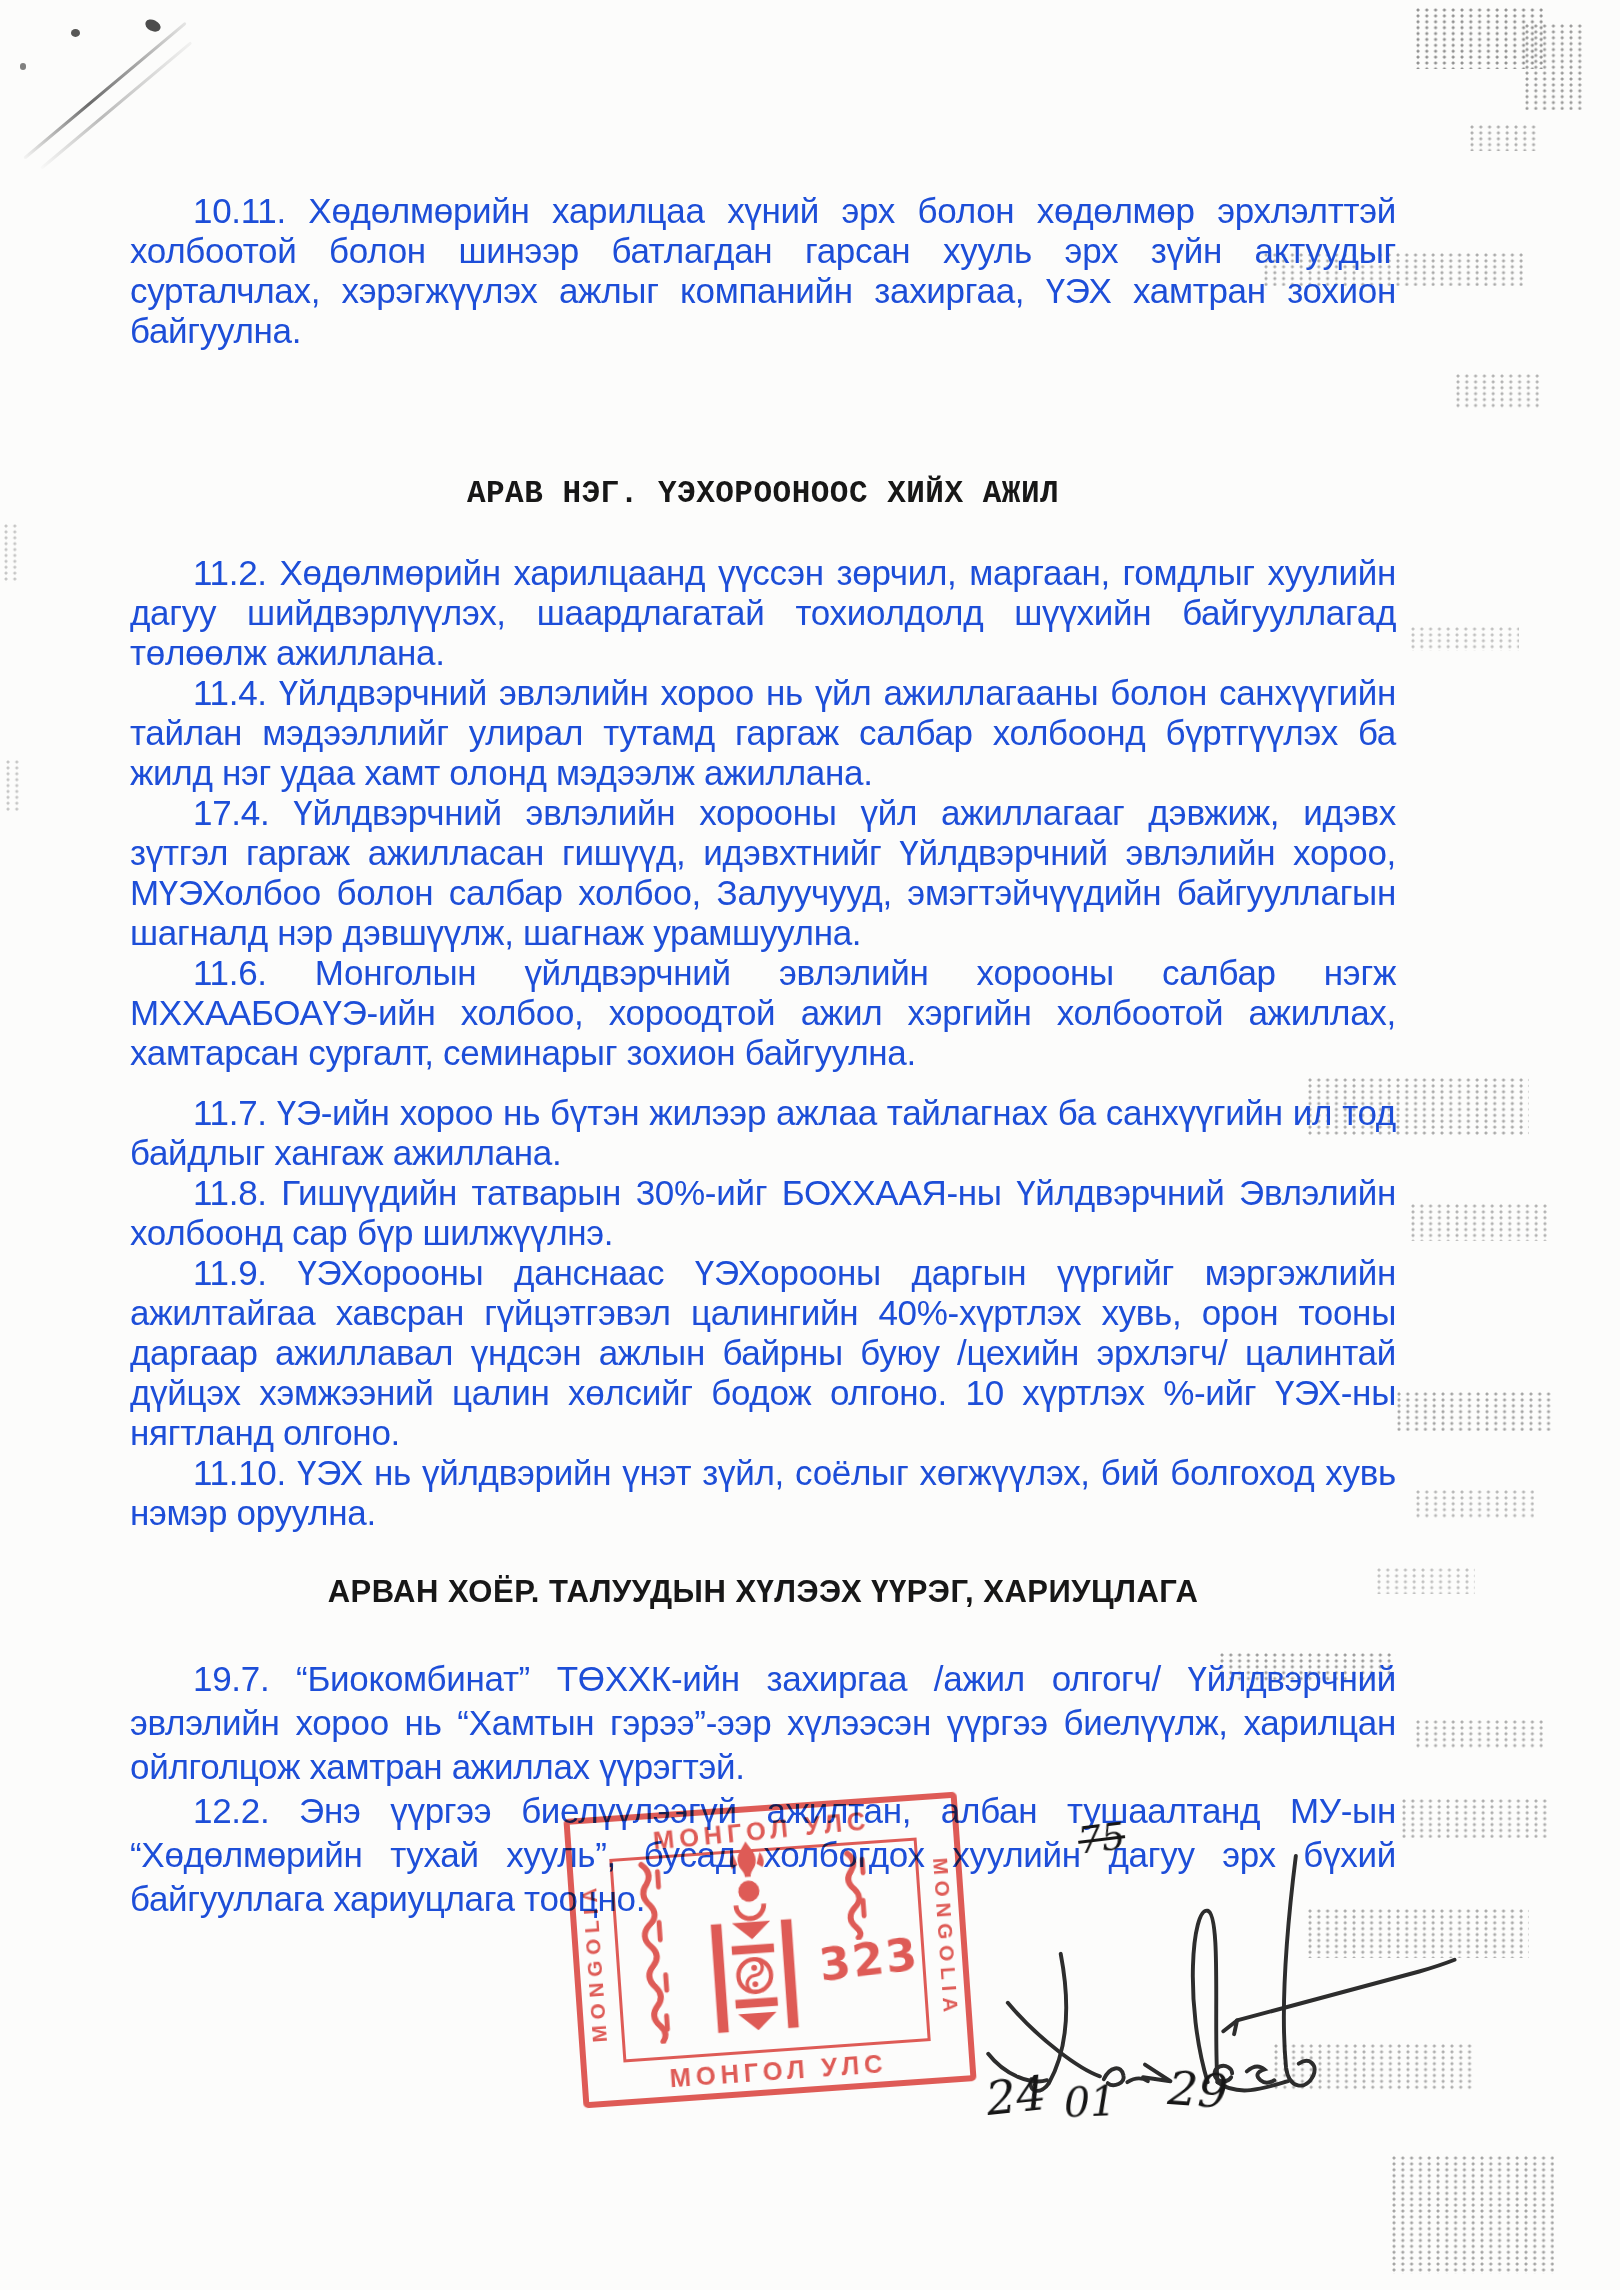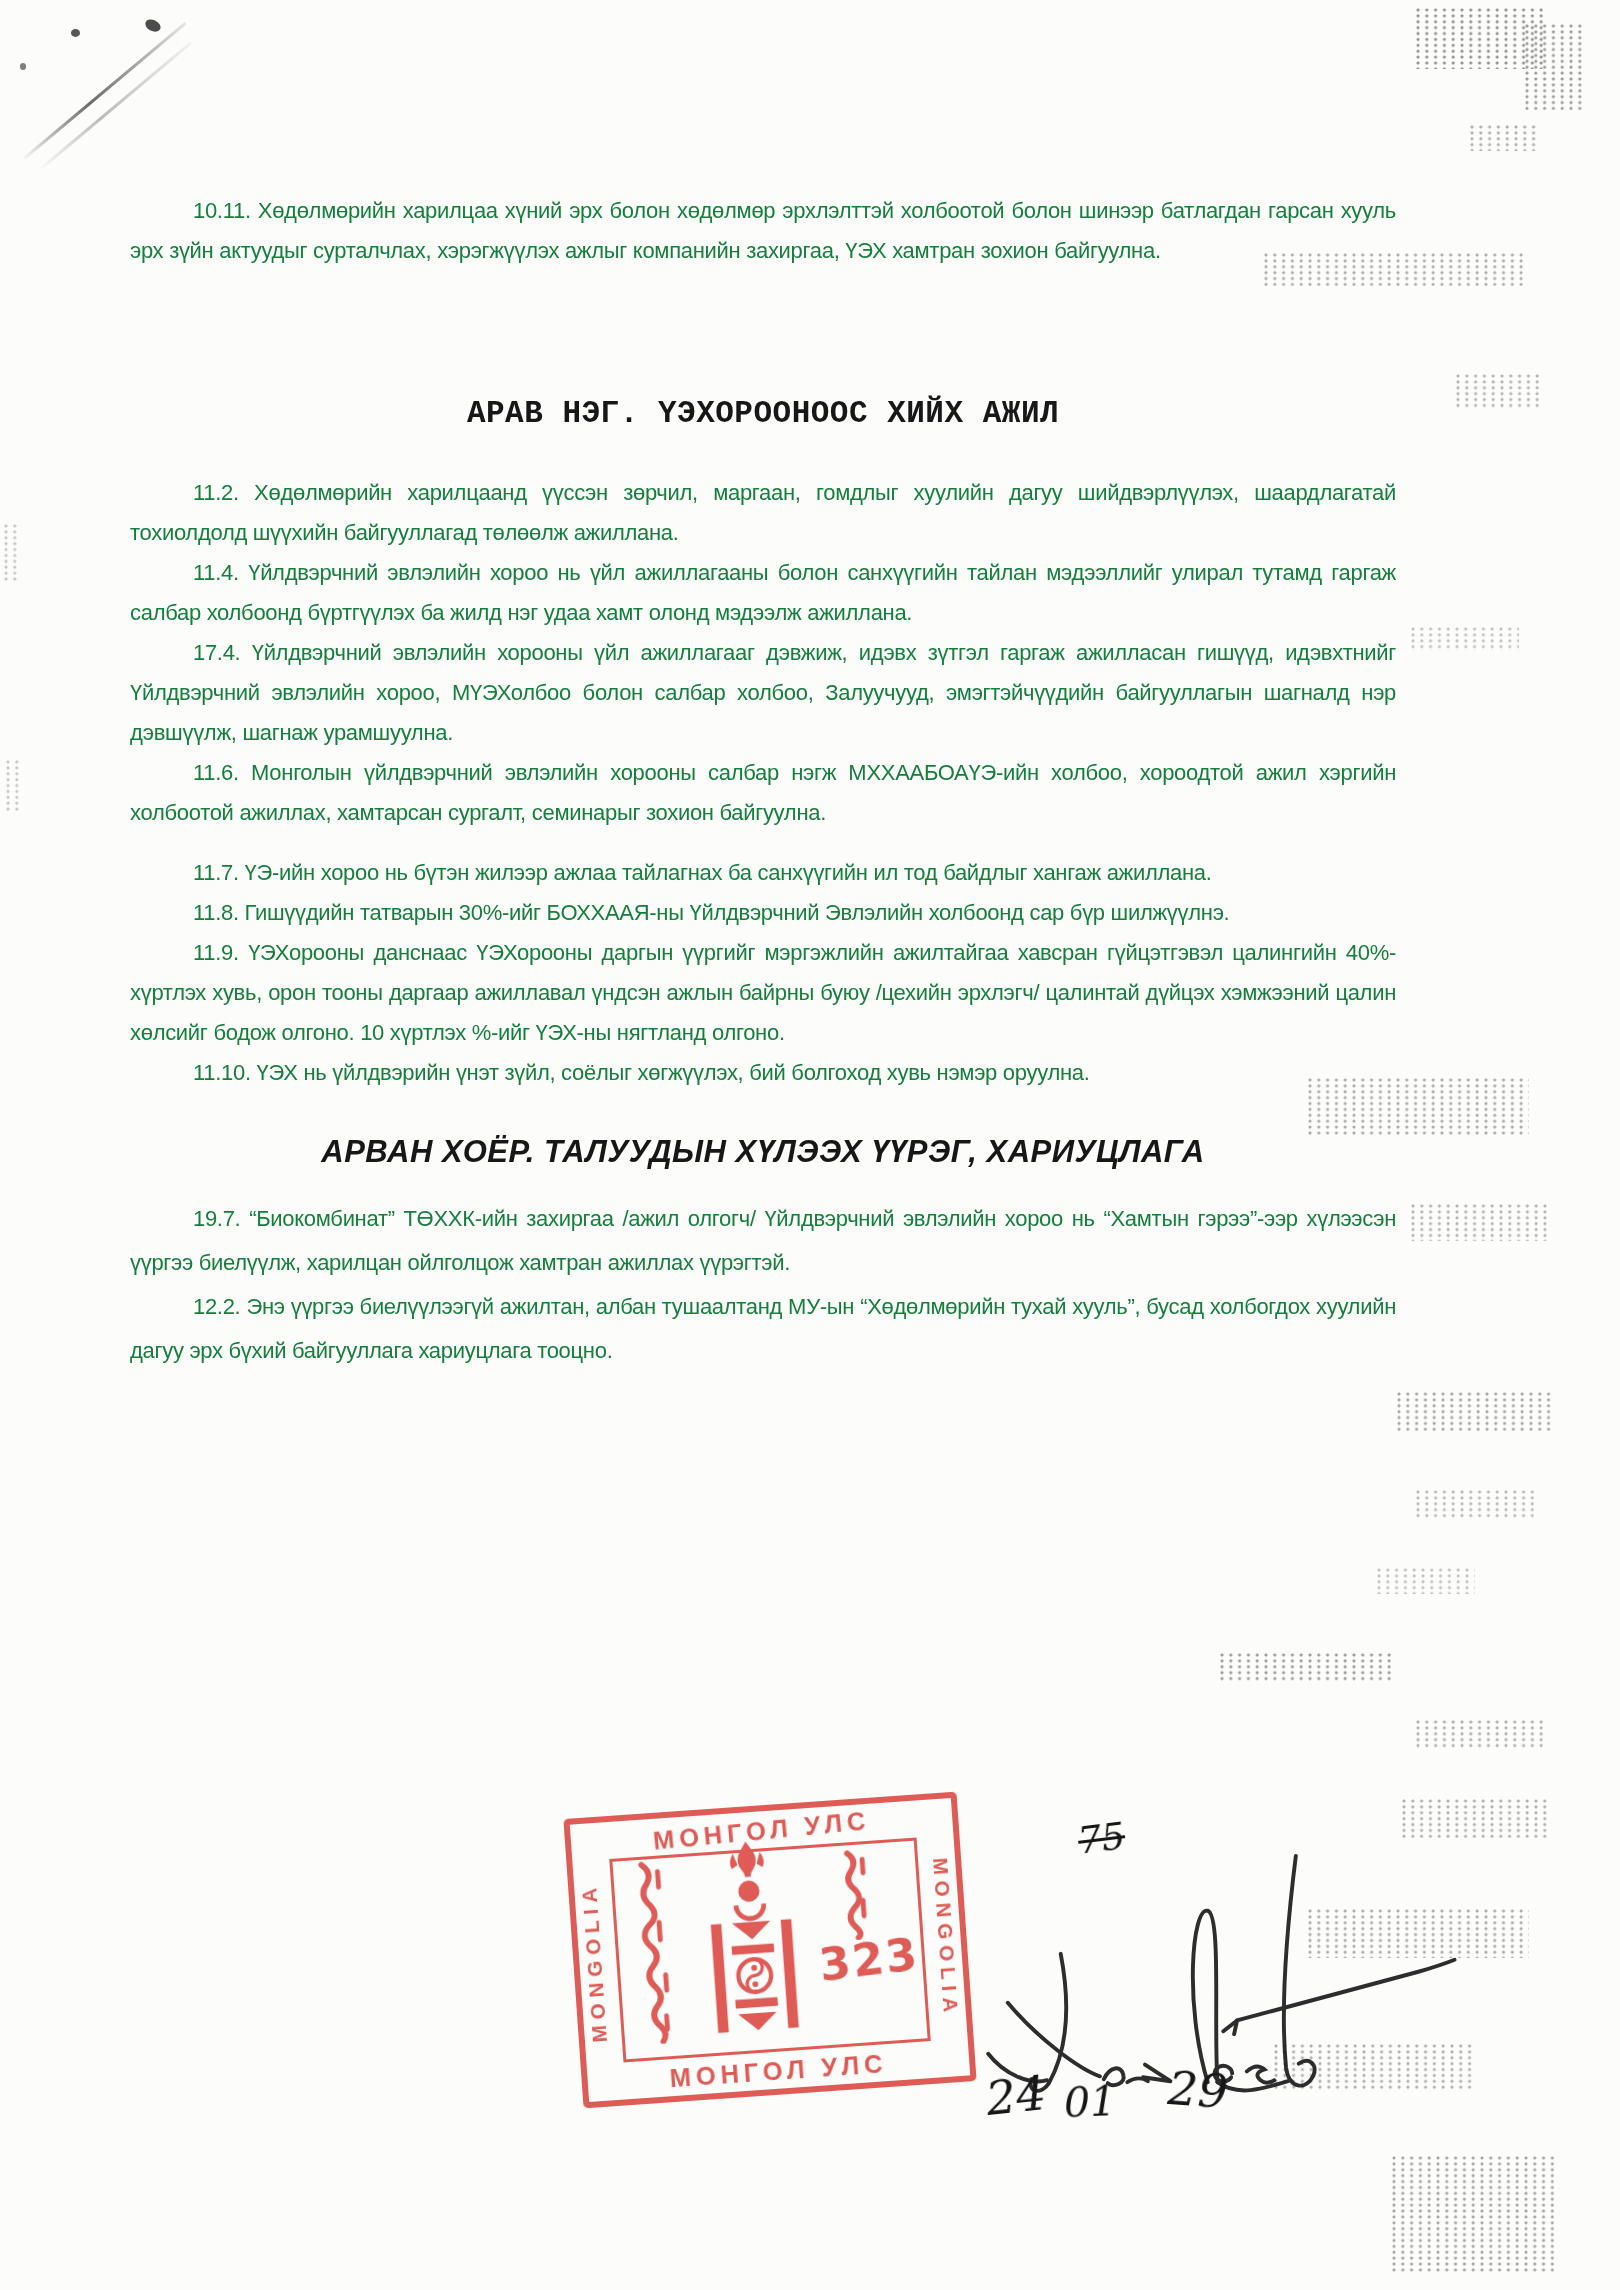--- a/index.html
+++ b/index.html
@@ -4,32 +4,32 @@
 <style>
   html,body{margin:0;padding:0;}
   body{
     width:1620px;height:2291px;position:relative;overflow:hidden;
     background:#fcfcfb;
     font-family:"Liberation Sans",sans-serif;
   }
   
   .content{position:absolute;left:130px;top:191px;width:1266px;}
   .clause{
-    margin:0;font-size:22px;line-height:40px;letter-spacing:-0.3px;
-    color:#15803d;text-align:justify;text-indent:63px;
+    margin:0;font-size:35px;line-height:40px;letter-spacing:-0.3px;
+    color:#1d4ed8;text-align:justify;text-indent:63px;
     filter:blur(0.2px);
   }
   .clause.gap{margin-top:20px;}
   .clause.s12{line-height:44px;}
   .section-title{
     margin:0;text-align:center;font-size:31px;line-height:40px;
     font-weight:bold;color:#171717;letter-spacing:0.5px;filter:blur(0.2px);
   }
   .title-11{margin:123px 0 39px;font-family:Liberation Mono, monospace;}
-  .title-12{margin:39px 0 25px;font-style:italic;}
+  .title-12{margin:39px 0 45px;}
 
   
   .noise{
     position:absolute;
     background-image:radial-gradient(circle at 2px 2px,#3a3a3a 1.1px,rgba(0,0,0,0) 1.9px);
     background-size:8.8px 5.9px;filter:blur(0.4px);pointer-events:none;
   }
   .cline{position:absolute;height:2.5px;border-radius:2px;transform-origin:left center;
     background:linear-gradient(90deg,rgba(110,110,110,.05),rgba(70,70,70,.8) 40%,rgba(100,100,100,.15));}
   .speck{position:absolute;background:#2d2d2d;border-radius:50%;}

